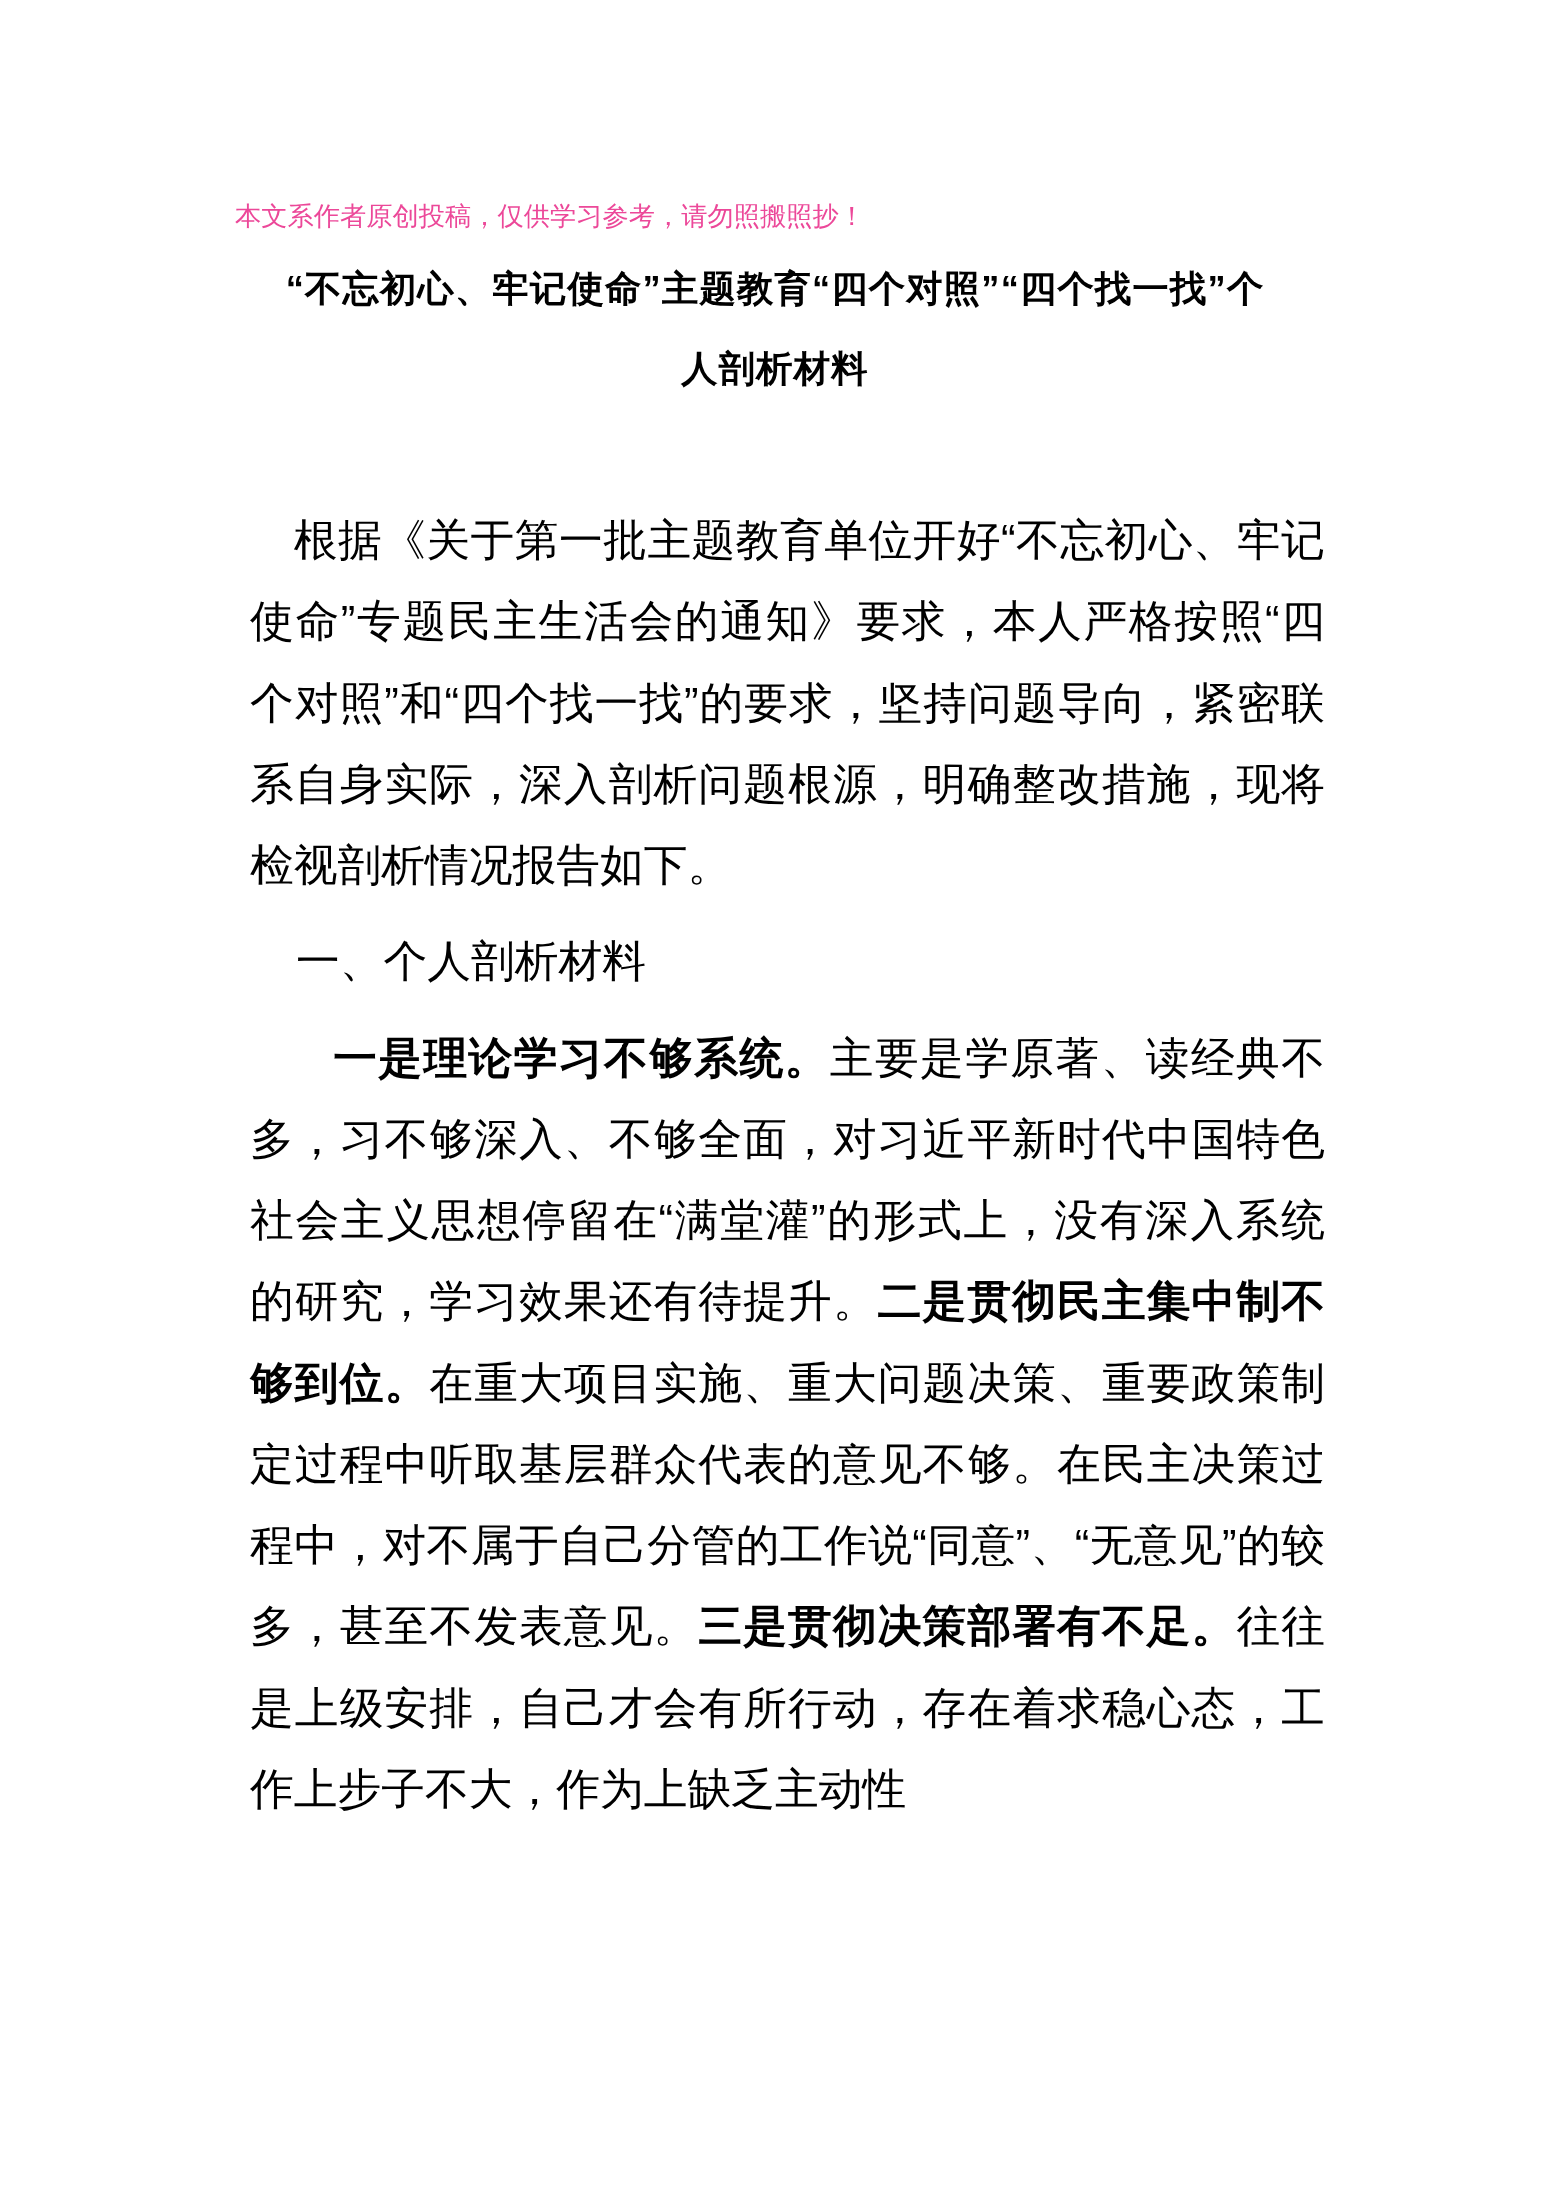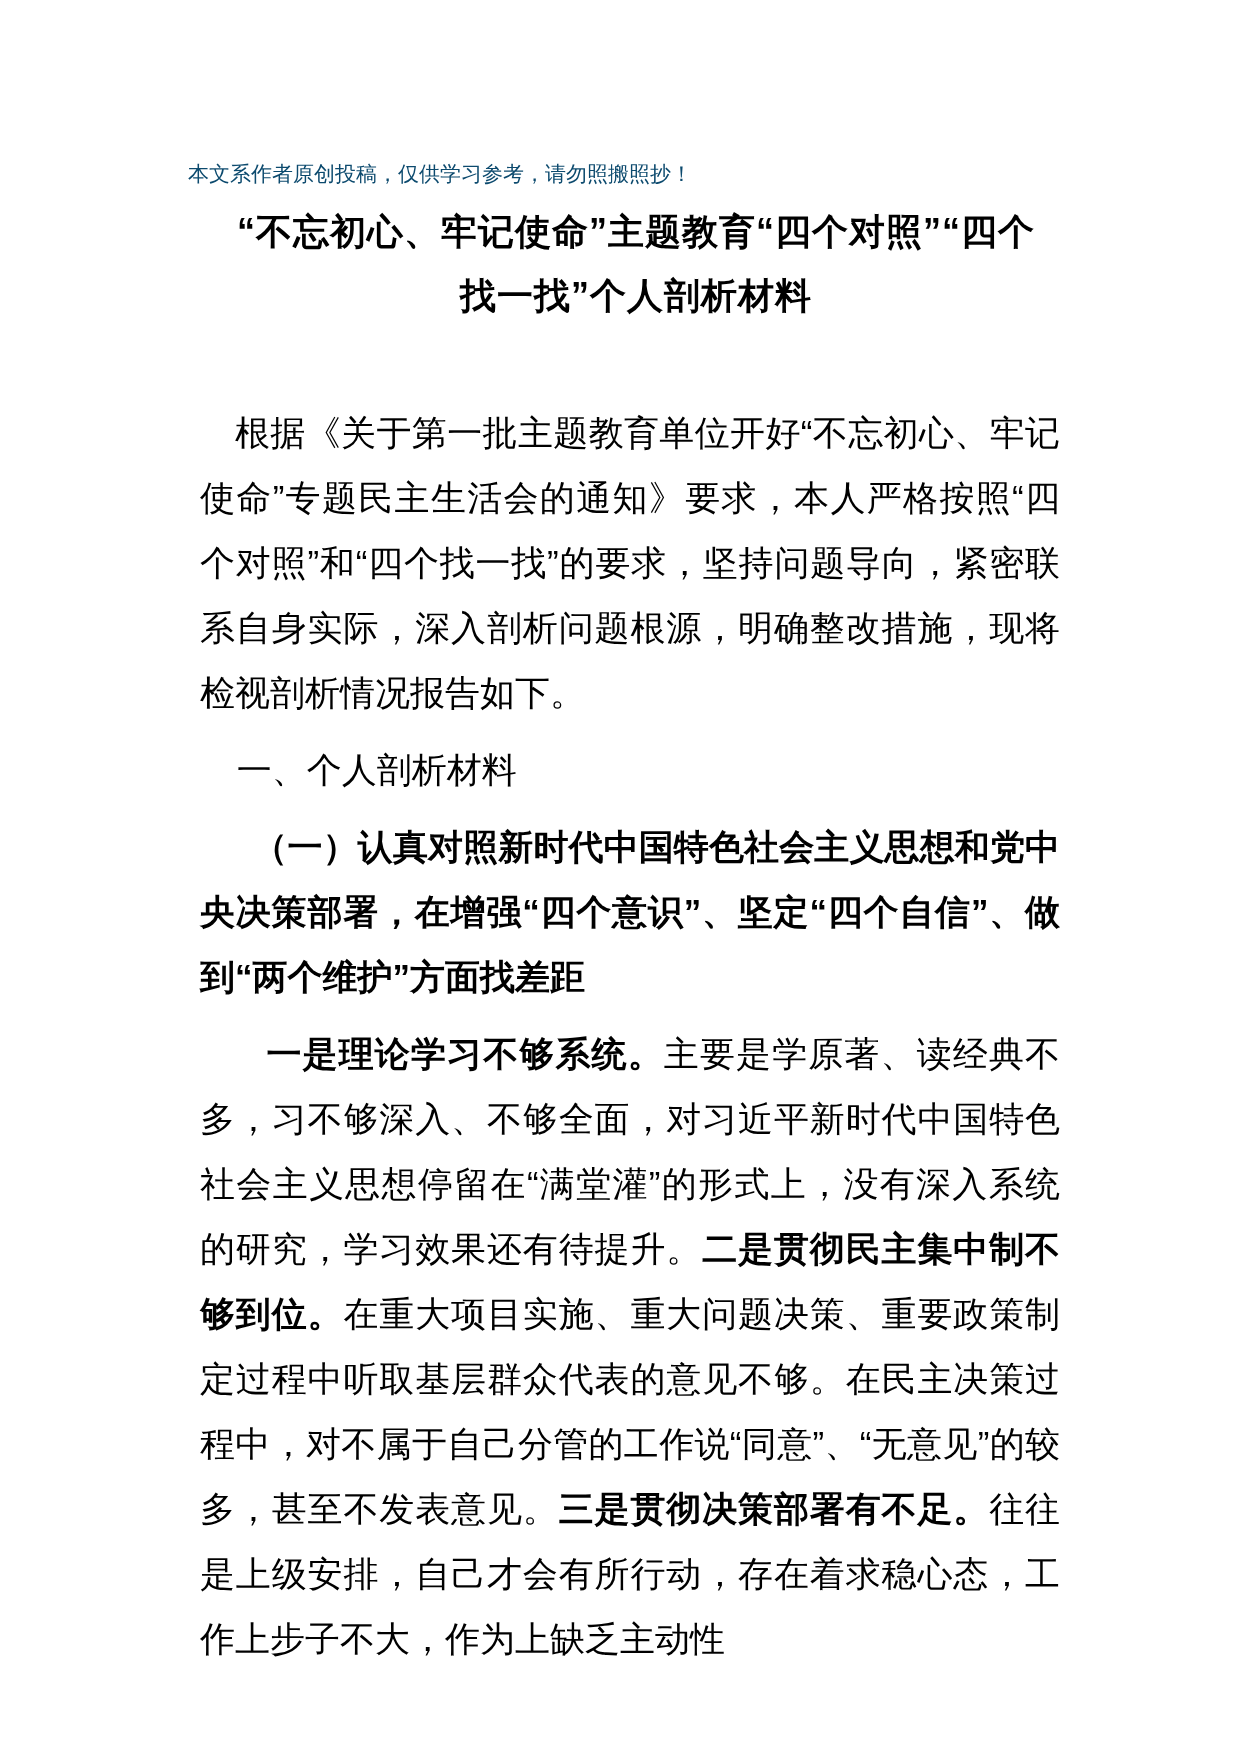--- a/index.html
+++ b/index.html
@@ -13,30 +13,30 @@
     overflow: hidden;
   }
   .note {
     position: absolute;
     left: 188px;
     top: 158px;
     margin: 0;
     font-size: 21px;
     line-height: 32px;
     font-weight: 400;
-    color: #0c4a6e;
+    color: #ec4899;
     white-space: nowrap;
   }
   .title {
     position: absolute;
-    left: 236px;
+    left: 220px;
     width: 800px;
     top: 200px;
     margin: 0;
-    font-size: 36px;
+    font-size: 29px;
     line-height: 64px;
     font-weight: 700;
     text-align: center;
     letter-spacing: 1px;
   }
   .body {
     position: absolute;
     left: 188px;
     top: 388px;
     width: 884px;
@@ -50,16 +50,15 @@
 </style>
 </head>
 <body>
 
 <div class="page">
   <p class="note">本文系作者原创投稿，仅供学习参考，请勿照搬照抄！</p>
   <h1 class="title">“不忘初心、牢记使命”主题教育“四个对照”“四个找一找”个人剖析材料</h1>
   <div class="body">
       <p class="para" style="text-indent: 1em;"><span>根据《关于第一批主题教育单位开好“不忘初心、牢记使命”专题民主生活会的通知》要求，本人严格按照“四个对照”和“四个找一找”的要求，坚持问题导向，紧密联系自身实际，深入剖析问题根源，明确整改措施，现将检视剖析情况报告如下。</span></p>
       <p class="para" style="text-indent: 1.05em;"><span>一、个人剖析材料</span></p>
-      <p class="para" style="text-indent: 1.5em;"><span class="bold">（一）认真对照新时代中国特色社会主义思想和党中央决策部署，在增强“四个意识”、坚定“四个自信”、做到“两个维护”方面找差距</span></p>
       <p class="para" style="text-indent: 1.9em;"><span class="bold">一是理论学习不够系统。</span><span>主要是学原著、读经典不多，习不够深入、不够全面，对习近平新时代中国特色社会主义思想停留在“满堂灌”的形式上，没有深入系统的研究，学习效果还有待提升。</span><span class="bold">二是贯彻民主集中制不够到位。</span><span>在重大项目实施、重大问题决策、重要政策制定过程中听取基层群众代表的意见不够。在民主决策过程中，对不属于自己分管的工作说“同意”、“无意见”的较多，甚至不发表意见。</span><span class="bold">三是贯彻决策部署有不足。</span><span>往往是上级安排，自己才会有所行动，存在着求稳心态，工作上步子不大，作为上缺乏主动性</span></p>
     </div>
 </div>
 
 </body></html>

